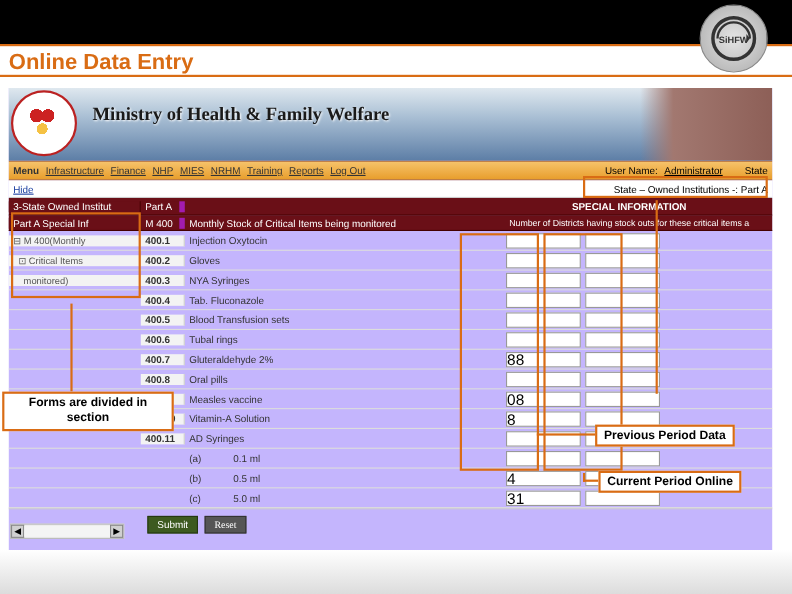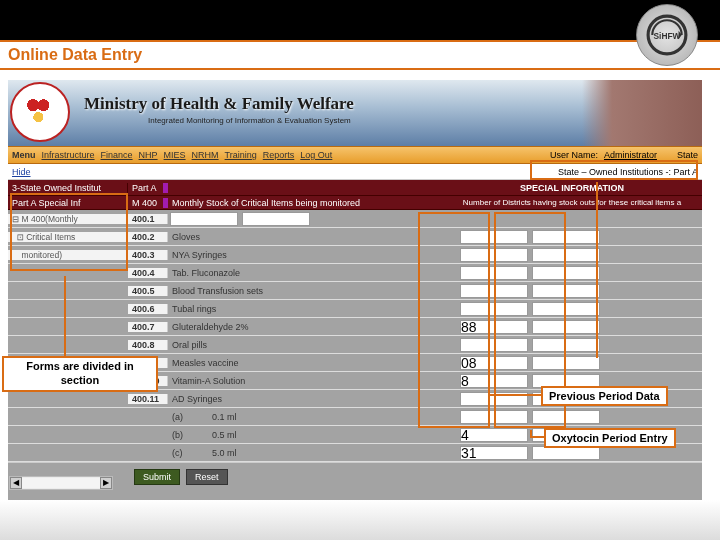--- a/index.html
+++ b/index.html
@@ -2,22 +2,22 @@
 <html><head>
 <meta charset="utf-8">
 <style>
   * { box-sizing: border-box; margin: 0; padding: 0; }
   body { font-family: Verdana, Arial, sans-serif; font-size: 10px; background: #fff; width: 720px; height: 540px; overflow: hidden; position: relative; }
   .canvas { width: 720px; height: 540px; position: relative; }
   .blackbar { background: #000; height: 40px; position: absolute; top: 0; left: 0; right: 0; }
   .logo-circle { position: absolute; top: 4px; right: 22px; width: 62px; height: 62px; border-radius: 50%; background: radial-gradient(circle,#e4e4e4 0%,#bcbcbc 70%,#999 100%); border:1px solid #888; z-index:10; display:flex; align-items:center; justify-content:center; }
   .logo-circle svg { width: 42px; height: 42px; }
   .title-strip { position: absolute; top: 40px; left: 0; right: 0; height: 30px; background: #fff; border-top: 2px solid #d96c14; border-bottom: 2px solid #d96c14; padding: 4px 8px; }
-  .title-strip h1 { font-size: 16px; font-weight: bold; color: #d96c14; }
-  .app-area { position: absolute; top: 80px; left: 8px; right: 18px; bottom: 40px; background:#a3a3a3; }
+  .title-strip h1 { font-size: 20px; font-weight: bold; color: #d96c14; }
+  .app-area { position: absolute; top: 80px; left: 8px; right: 18px; bottom: 40px; background:#c4b5fd; }
 
   .banner { height: 66px; background: linear-gradient(#dfe8ef 0%, #a9bfd4 40%, #5d7ea6 100%); position: relative; overflow:hidden; }
   .banner .nrhm-badge { position:absolute; left:2px; top:2px; width:60px; height:60px; border-radius:50%; background:#fff; border:2px solid #b22; display:flex; align-items:center; justify-content:center; }
   .nrhm-badge .people { width:34px; height:34px; background: radial-gradient(circle at 30% 30%, #cc2222 0 6px, transparent 6px), radial-gradient(circle at 60% 30%, #cc2222 0 6px, transparent 6px), radial-gradient(circle at 45% 65%, #f5c244 0 5px, transparent 5px); border-radius:4px;}
   .banner .ministry { position:absolute; left:76px; top:14px; color:#1a1a1a; font-family: 'Georgia', serif; font-weight:bold; font-size:17px; text-shadow:1px 1px 2px #fff; }
   .banner .subtitle { position:absolute; left:140px; top:36px; font-size:8px; color:#222; }
   .banner .photo { position:absolute; right:0; top:0; bottom:0; width:120px; background: linear-gradient(90deg, rgba(255,255,255,0) 0%, #a27870 25%, #8d5f57 100%);}
 
   .menubar { height: 18px; background: linear-gradient(#f6c36b, #e89e2c); border-top:1px solid #b86a10; border-bottom:1px solid #b86a10; display:flex; align-items:center; font-size:9px; color:#333; padding:0 4px; gap:6px; }
   .menubar .mitem { text-decoration:underline; cursor:pointer; }
@@ -76,21 +76,20 @@
 <div class="title-strip">
   <h1>Online Data Entry</h1>
 </div>
 
 <div class="app-area">
   <div class="banner">
     <div class="nrhm-badge">
           <div class="people"></div>
         </div>
     <div class="ministry">Ministry of Health &amp; Family Welfare</div>
-    <div class="subtitle">Integrated Monitoring of Information &amp; Evaluation System</div>
     <div class="photo"></div>
   </div>
 
   <div class="menubar">
     <span style="font-weight:bold;">Menu</span>
     <span class="mitem">Infrastructure</span>
     <span class="mitem">Finance</span>
     <span class="mitem">NHP</span>
     <span class="mitem">MIES</span>
     <span class="mitem">NRHM</span>
@@ -121,20 +120,21 @@
     <div class="left-cell" style="background:#6a0f17;">Part A Special Inf</div>
     <div class="mid-cell">M 400</div>
     <div class="desc-cell">Monthly Stock of Critical Items being monitored</div>
     <div class="info-cell" style="font-size:8px;">Number of Districts having stock outs for these critical items a</div>
   </div>
 
   <div class="form-rows" id="form-body">
         <div class="form-row">
           <div class="side"><span class="tree-child">⊟ M 400(Monthly</span></div>
           <div class="code">400.1</div>
+          <div class="desc">Injection Oxytocin</div>
           <div class="prev"><input type="text" class="cell" style=""></div>
           <div class="curr"><input type="text" class="cell" style=""></div>
           <div class="tail"></div>
         </div>
         <div class="form-row">
           <div class="side"><span class="tree-child">&nbsp;&nbsp;⊡ Critical Items</span></div>
           <div class="code">400.2</div>
           <div class="desc">Gloves</div>
           <div class="prev"><input type="text" class="cell" style=""></div>
           <div class="curr"><input type="text" class="cell" style=""></div>
@@ -236,34 +236,34 @@
           <div class="desc" style="flex: 0 0 40px;">(c)</div>
           <div class="desc">5.0 ml</div>
           <div class="prev"><input type="text" class="cell" value="31" style=""></div>
           <div class="curr"><input type="text" class="cell" style=""></div>
           <div class="tail"></div>
         </div>
       </div>
 
   <div class="buttons-row">
     <button class="btn">Submit</button>
-    <button class="btn" style="background:#555;border-color:#333;">Reset</button>
+    <button class="btn" style="background:#555;border-color:#333;font-family:Liberation Serif, serif;">Reset</button>
   </div>
 </div>
 
 <div class="callout-box" style="top:193px; left:10px; width:118px; height:78px;"></div>
 <div class="callout-box" style="top:160px; left:530px; width:168px; height:20px;"></div>
 <div class="callout-box" style="top:212px; left:418px; width:72px; height:216px;"></div>
 <div class="callout-box" style="top:212px; left:494px; width:72px; height:216px;"></div>
 
 <div class="callout" style="top:356px; left:2px; width:156px; text-align:center; line-height:1.25;">
   <div style="font-weight:bold;">Forms are divided in section</div>
 </div>
 <div class="callout" style="top:386px; left:541px;">Previous Period Data</div>
-<div class="callout" style="top:428px; left:544px;">Oxytocin Period Entry</div>
+<div class="callout" style="top:428px; left:544px;">Current Period Online</div>
 
 <div class="callout-line" style="top:276px; left:64px; width:2px; height:80px;"></div>
 <div class="callout-line" style="top:182px; left:596px; width:2px; height:176px;"></div>
 <div class="callout-line" style="top:394px; left:488px; width:54px; height:2px;"></div>
 <div class="callout-line" style="top:436px; left:530px; width:14px; height:2px;"></div>
 <div class="callout-line" style="top:430px; left:530px; width:2px; height:8px;"></div>
 
 <div class="hscroll" style="top:auto; bottom:50px; left:9px; right:auto; width:104px;">
   <div class="arrow">◀</div>
   <div class="track"></div>

